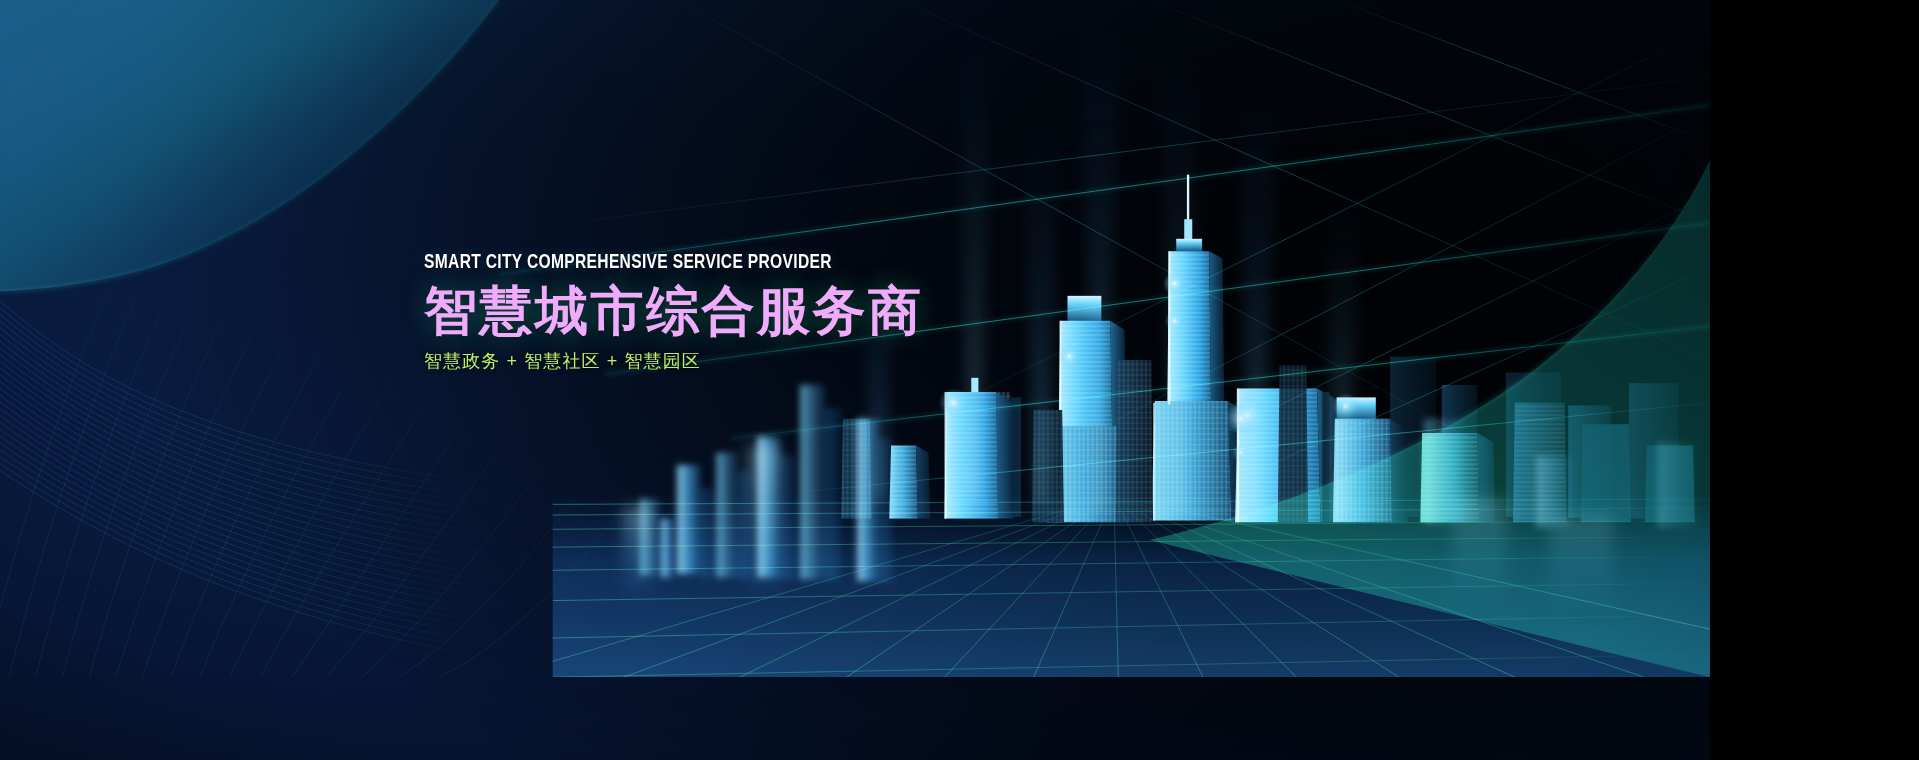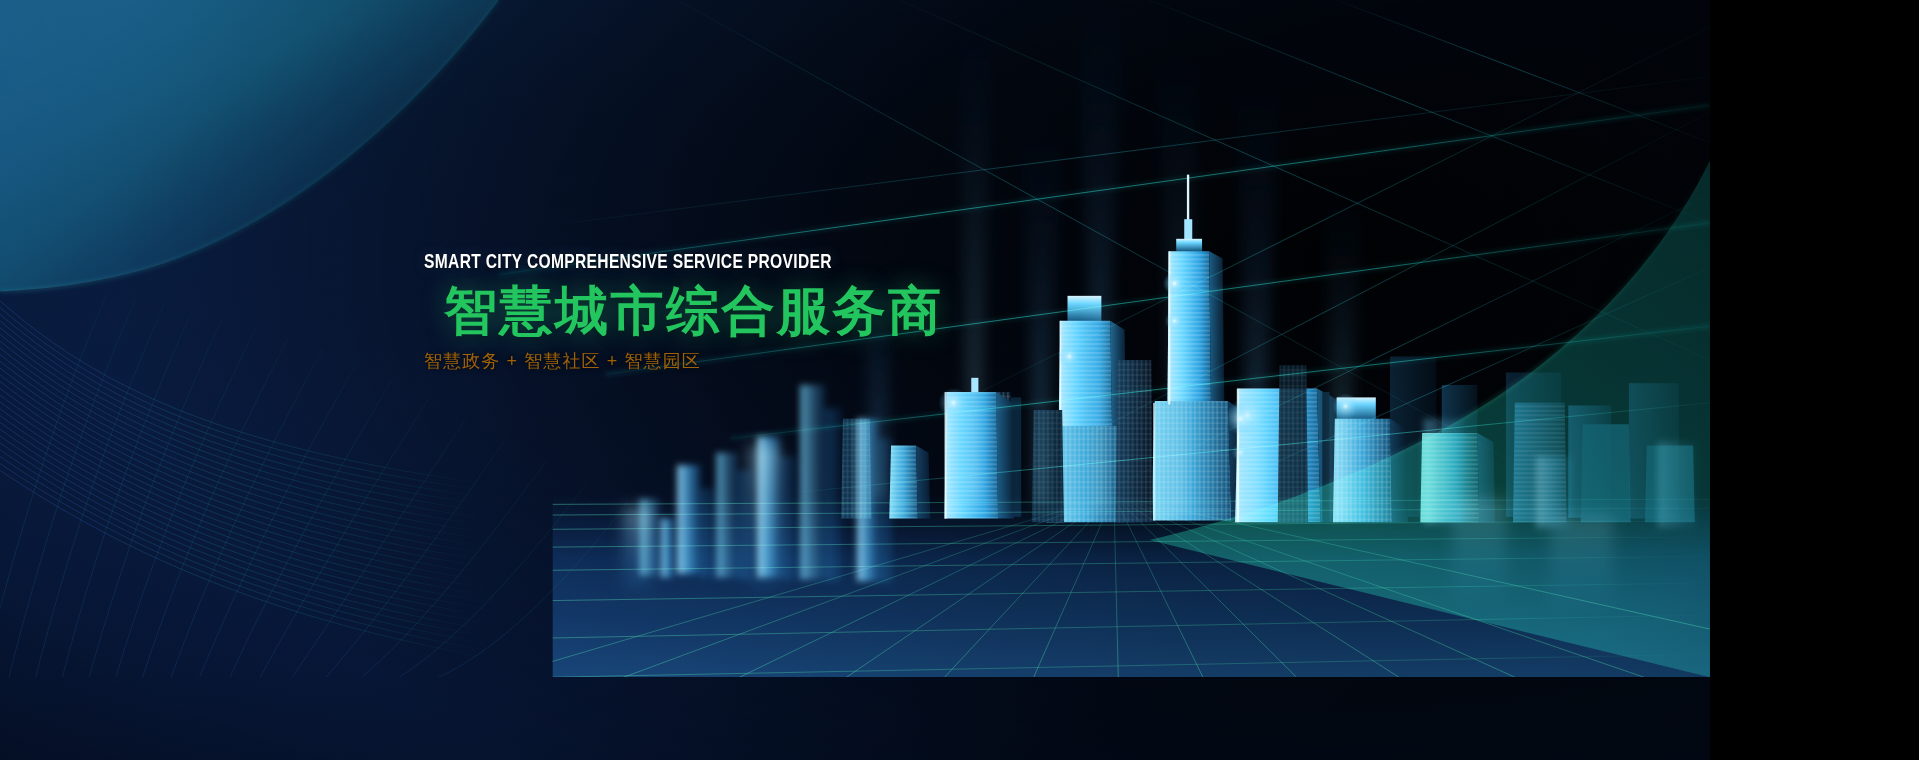--- a/index.html
+++ b/index.html
@@ -82,33 +82,32 @@
     text-shadow:0 1px 5px rgba(0,0,0,.75), 0 0 14px rgba(120,190,255,.25);
     line-height:24px;
   }
   #headline {
     margin-top:8px;
     font-family:"Liberation Sans", sans-serif;
     font-weight:bold;
     font-size:53px;
     line-height:60px;
     letter-spacing:2.5px;
-    color:#22c55e;
+    color:#f0abfc;
     white-space:nowrap;
     text-shadow:0 0 26px rgba(43,200,135,.40), 0 2px 6px rgba(0,0,0,.45);
-    margin-left:20px;
   }
   #subhead {
     margin-top:8px;
     font-family:"Liberation Sans", sans-serif;
     font-weight:normal;
     font-size:18px;
     line-height:24px;
     letter-spacing:1.1px;
-    color:#a16207;
+    color:#bef264;
     white-space:nowrap;
     text-shadow:0 1px 4px rgba(0,0,0,.7);
   }
 </style>
 </head>
 <body>
 
 <div id="banner">
 
   <div class="layer sky-base"></div>

